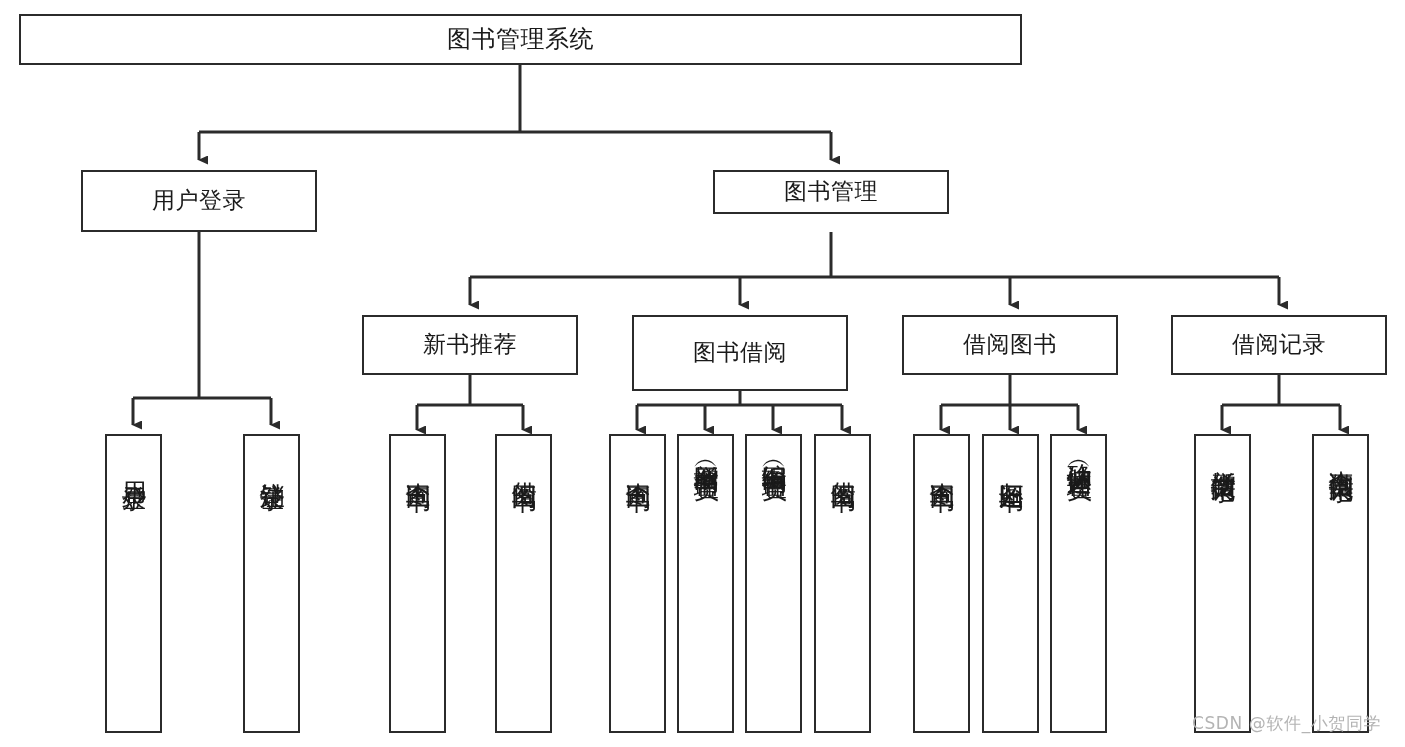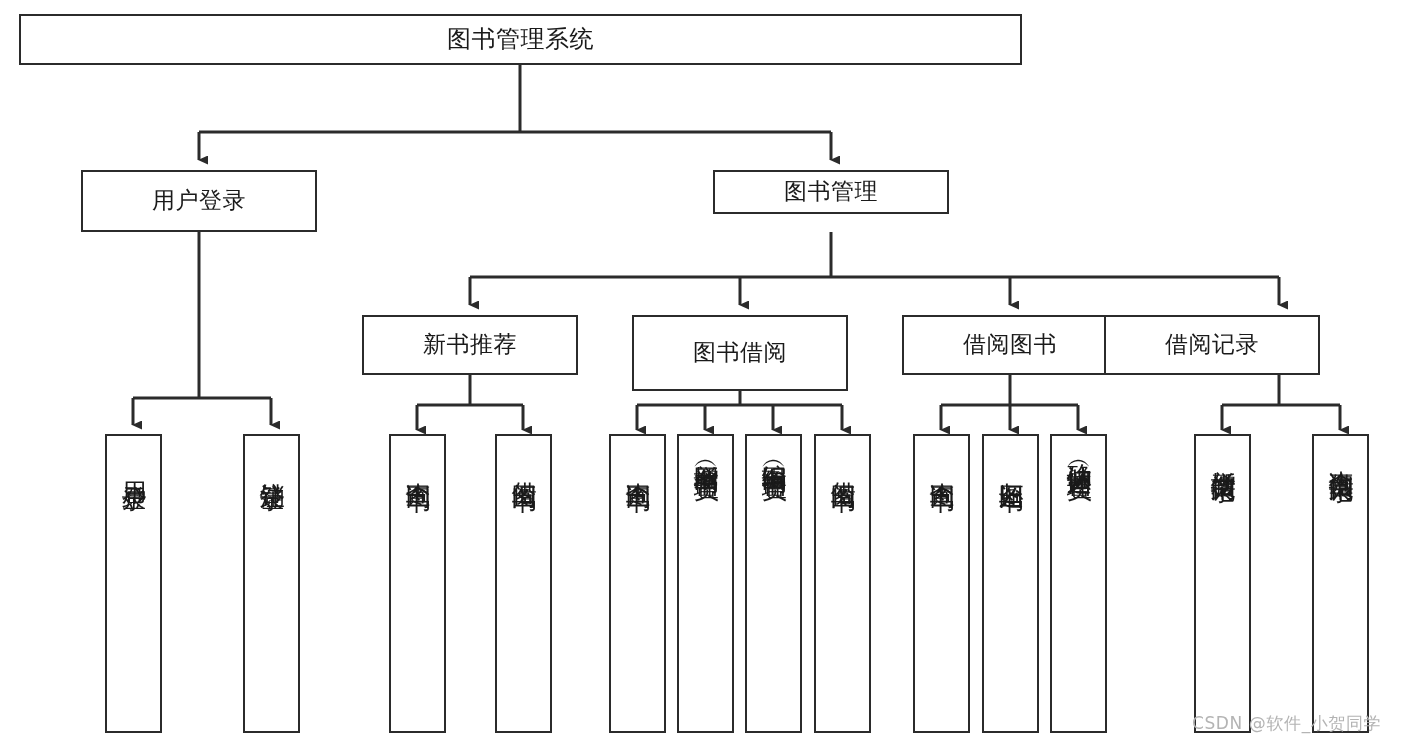--- a/index.html
+++ b/index.html
@@ -147,21 +147,21 @@
 
   <div class="node horizontal" style="left:362px; top:315px; width:216px; height:60px;">
     <span class="node-label">新书推荐</span>
   </div>
   <div class="node horizontal" style="left:632px; top:315px; width:216px; height:76px;">
     <span class="node-label">图书借阅</span>
   </div>
   <div class="node horizontal" style="left:902px; top:315px; width:216px; height:60px;">
     <span class="node-label">借阅图书</span>
   </div>
-  <div class="node horizontal" style="left:1104px; top:315px; width:216px; height:60px;">
+  <div class="node horizontal" style="left:1171px; top:315px; width:216px; height:60px;">
     <span class="node-label">借阅记录</span>
   </div>
 
   <div class="node vertical" style="left:105px; top:434px; width:57px; height:299px;">
     <span class="node-label">用户登录</span>
   </div>
   <div class="node vertical" style="left:243px; top:434px; width:57px; height:299px;">
     <span class="node-label">注销登录</span>
   </div>
 

